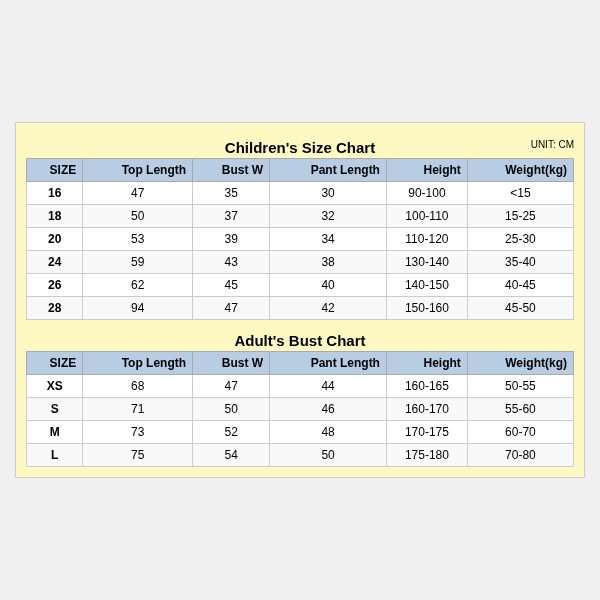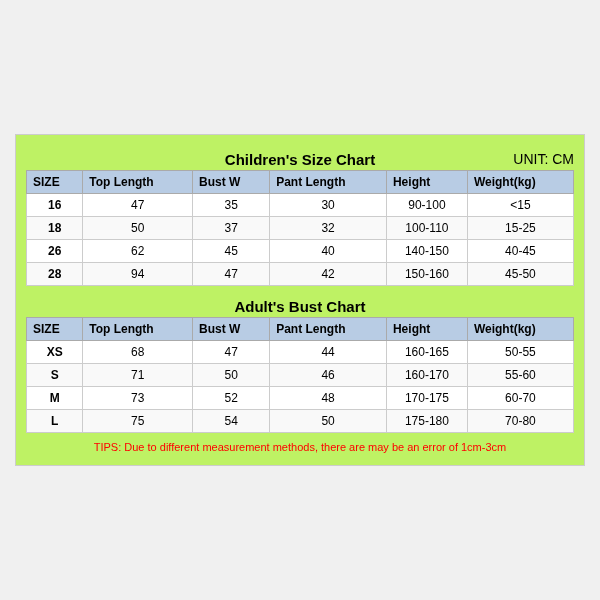--- a/index.html
+++ b/index.html
@@ -6,49 +6,49 @@
     body {
       background: #f0f0f0;
       display: flex;
       justify-content: center;
       align-items: center;
       width: 600px;
       height: 600px;
       font-family: Arial, sans-serif;
     }
     .chart-container {
-      background: #bef264;
+      background: #fef9c3;
       border: 1px solid #ccc;
       width: 570px;
       padding: 10px;
     }
     .section-title {
       text-align: center;
       font-size: 15px;
       font-weight: bold;
       padding: 6px 0 2px 0;
       position: relative;
     }
     .unit-label {
       position: absolute;
       right: 0;
       top: 6px;
-      font-size: 14px;
+      font-size: 10px;
       font-weight: normal;
     }
     table {
       width: 100%;
       border-collapse: collapse;
       font-size: 12px;
     }
     th {
       background-color: #b8cce4;
       border: 1px solid #aaa;
       padding: 4px 6px;
-      text-align: left;
+      text-align: right;
       font-weight: bold;
     }
     td {
       border: 1px solid #ccc;
       padding: 4px 6px;
       text-align: center;
     }
     tr:nth-child(even) td {
       background-color: #f9f9f9;
     }
@@ -101,20 +101,36 @@
         </tr>
         <tr>
           <td>18</td>
           <td>50</td>
           <td>37</td>
           <td>32</td>
           <td>100-110</td>
           <td>15-25</td>
         </tr>
         <tr>
+          <td>20</td>
+          <td>53</td>
+          <td>39</td>
+          <td>34</td>
+          <td>110-120</td>
+          <td>25-30</td>
+        </tr>
+        <tr>
+          <td>24</td>
+          <td>59</td>
+          <td>43</td>
+          <td>38</td>
+          <td>130-140</td>
+          <td>35-40</td>
+        </tr>
+        <tr>
           <td>26</td>
           <td>62</td>
           <td>45</td>
           <td>40</td>
           <td>140-150</td>
           <td>40-45</td>
         </tr>
         <tr>
           <td>28</td>
           <td>94</td>
@@ -172,14 +188,13 @@
           <td>L</td>
           <td>75</td>
           <td>54</td>
           <td>50</td>
           <td>175-180</td>
           <td>70-80</td>
         </tr>
       </tbody>
   </table>
 
-  <div class="tips">TIPS: Due to different measurement methods, there are may be an error of 1cm-3cm</div>
 </div>
 
 </body></html>

